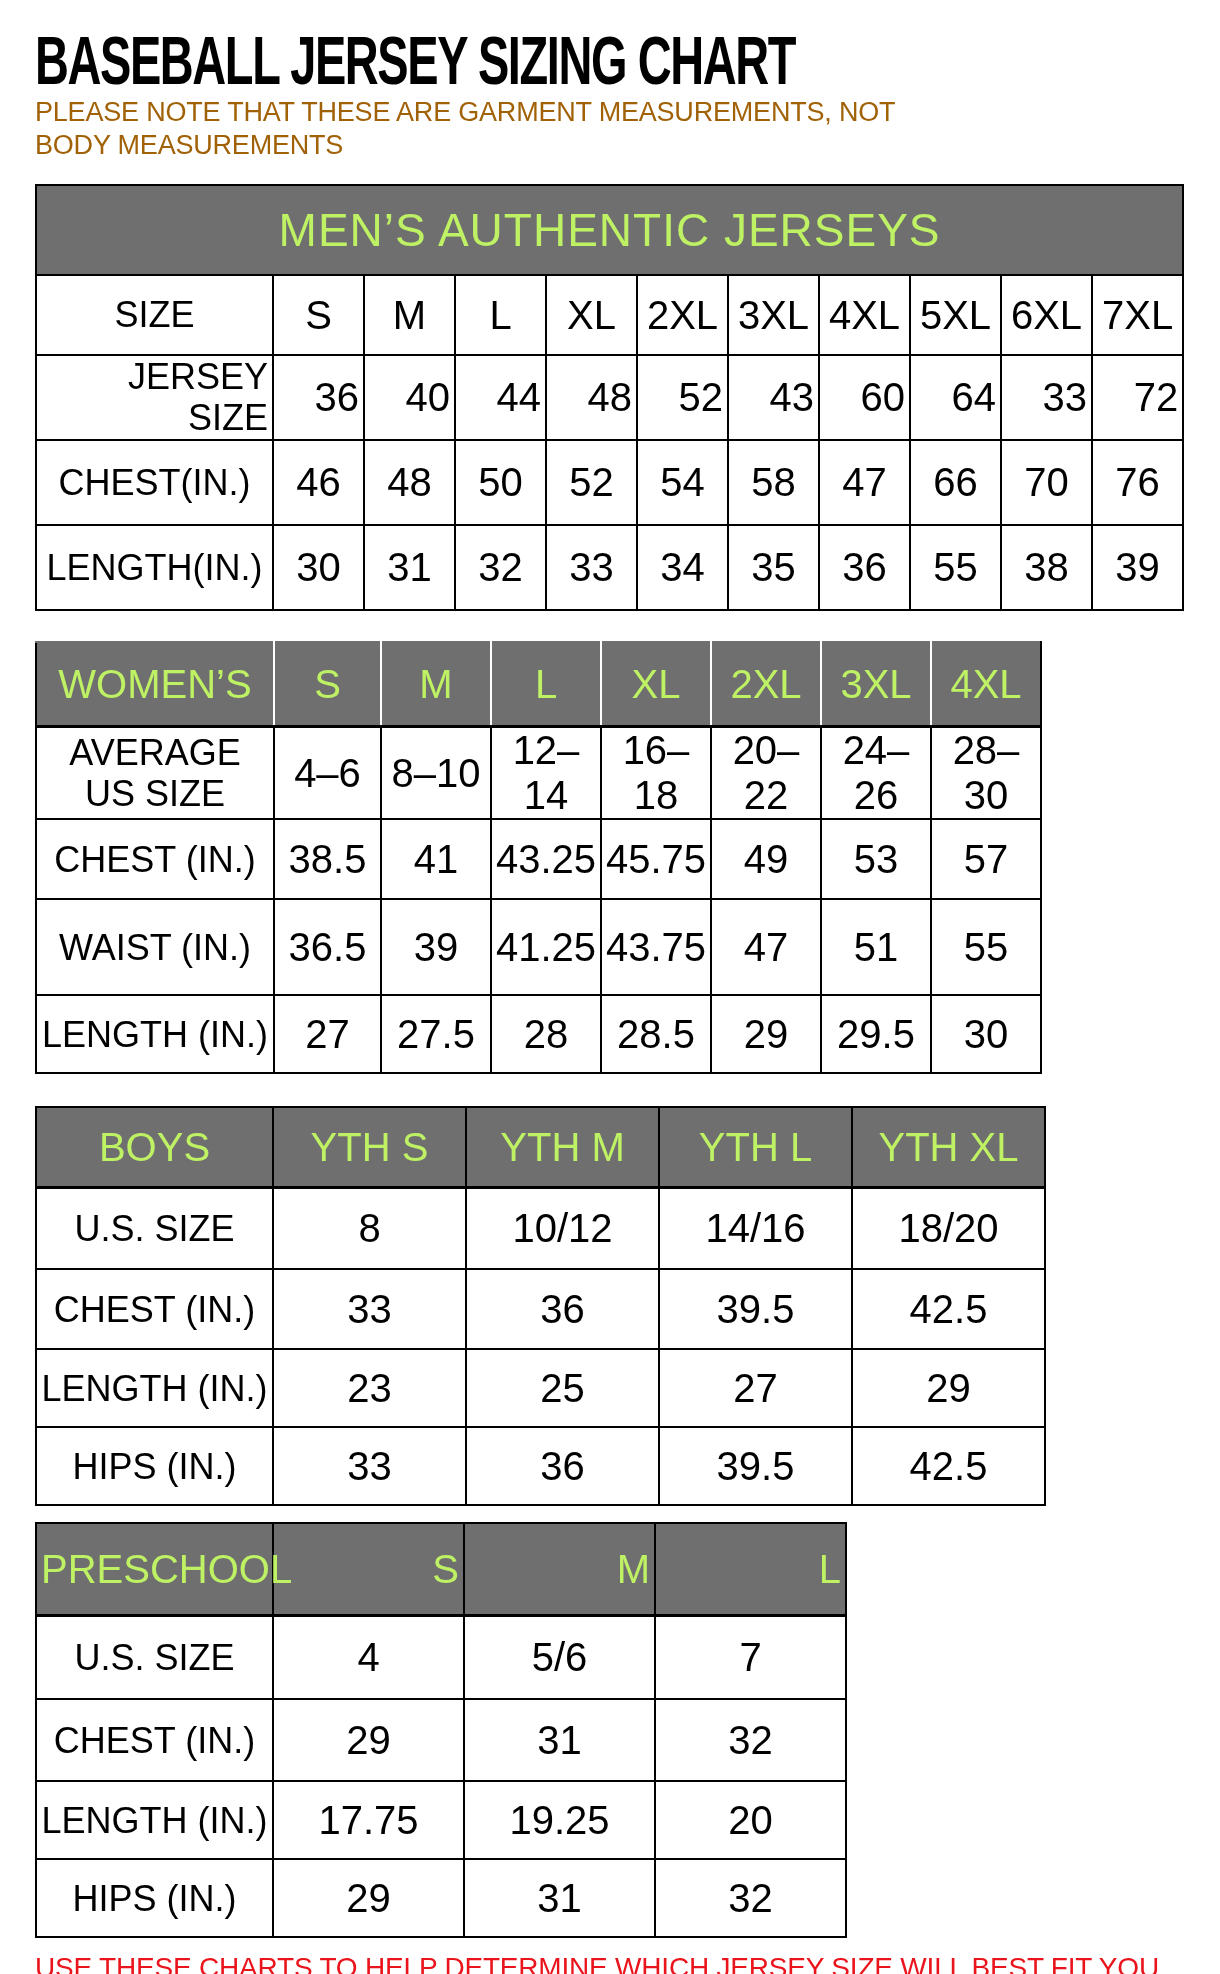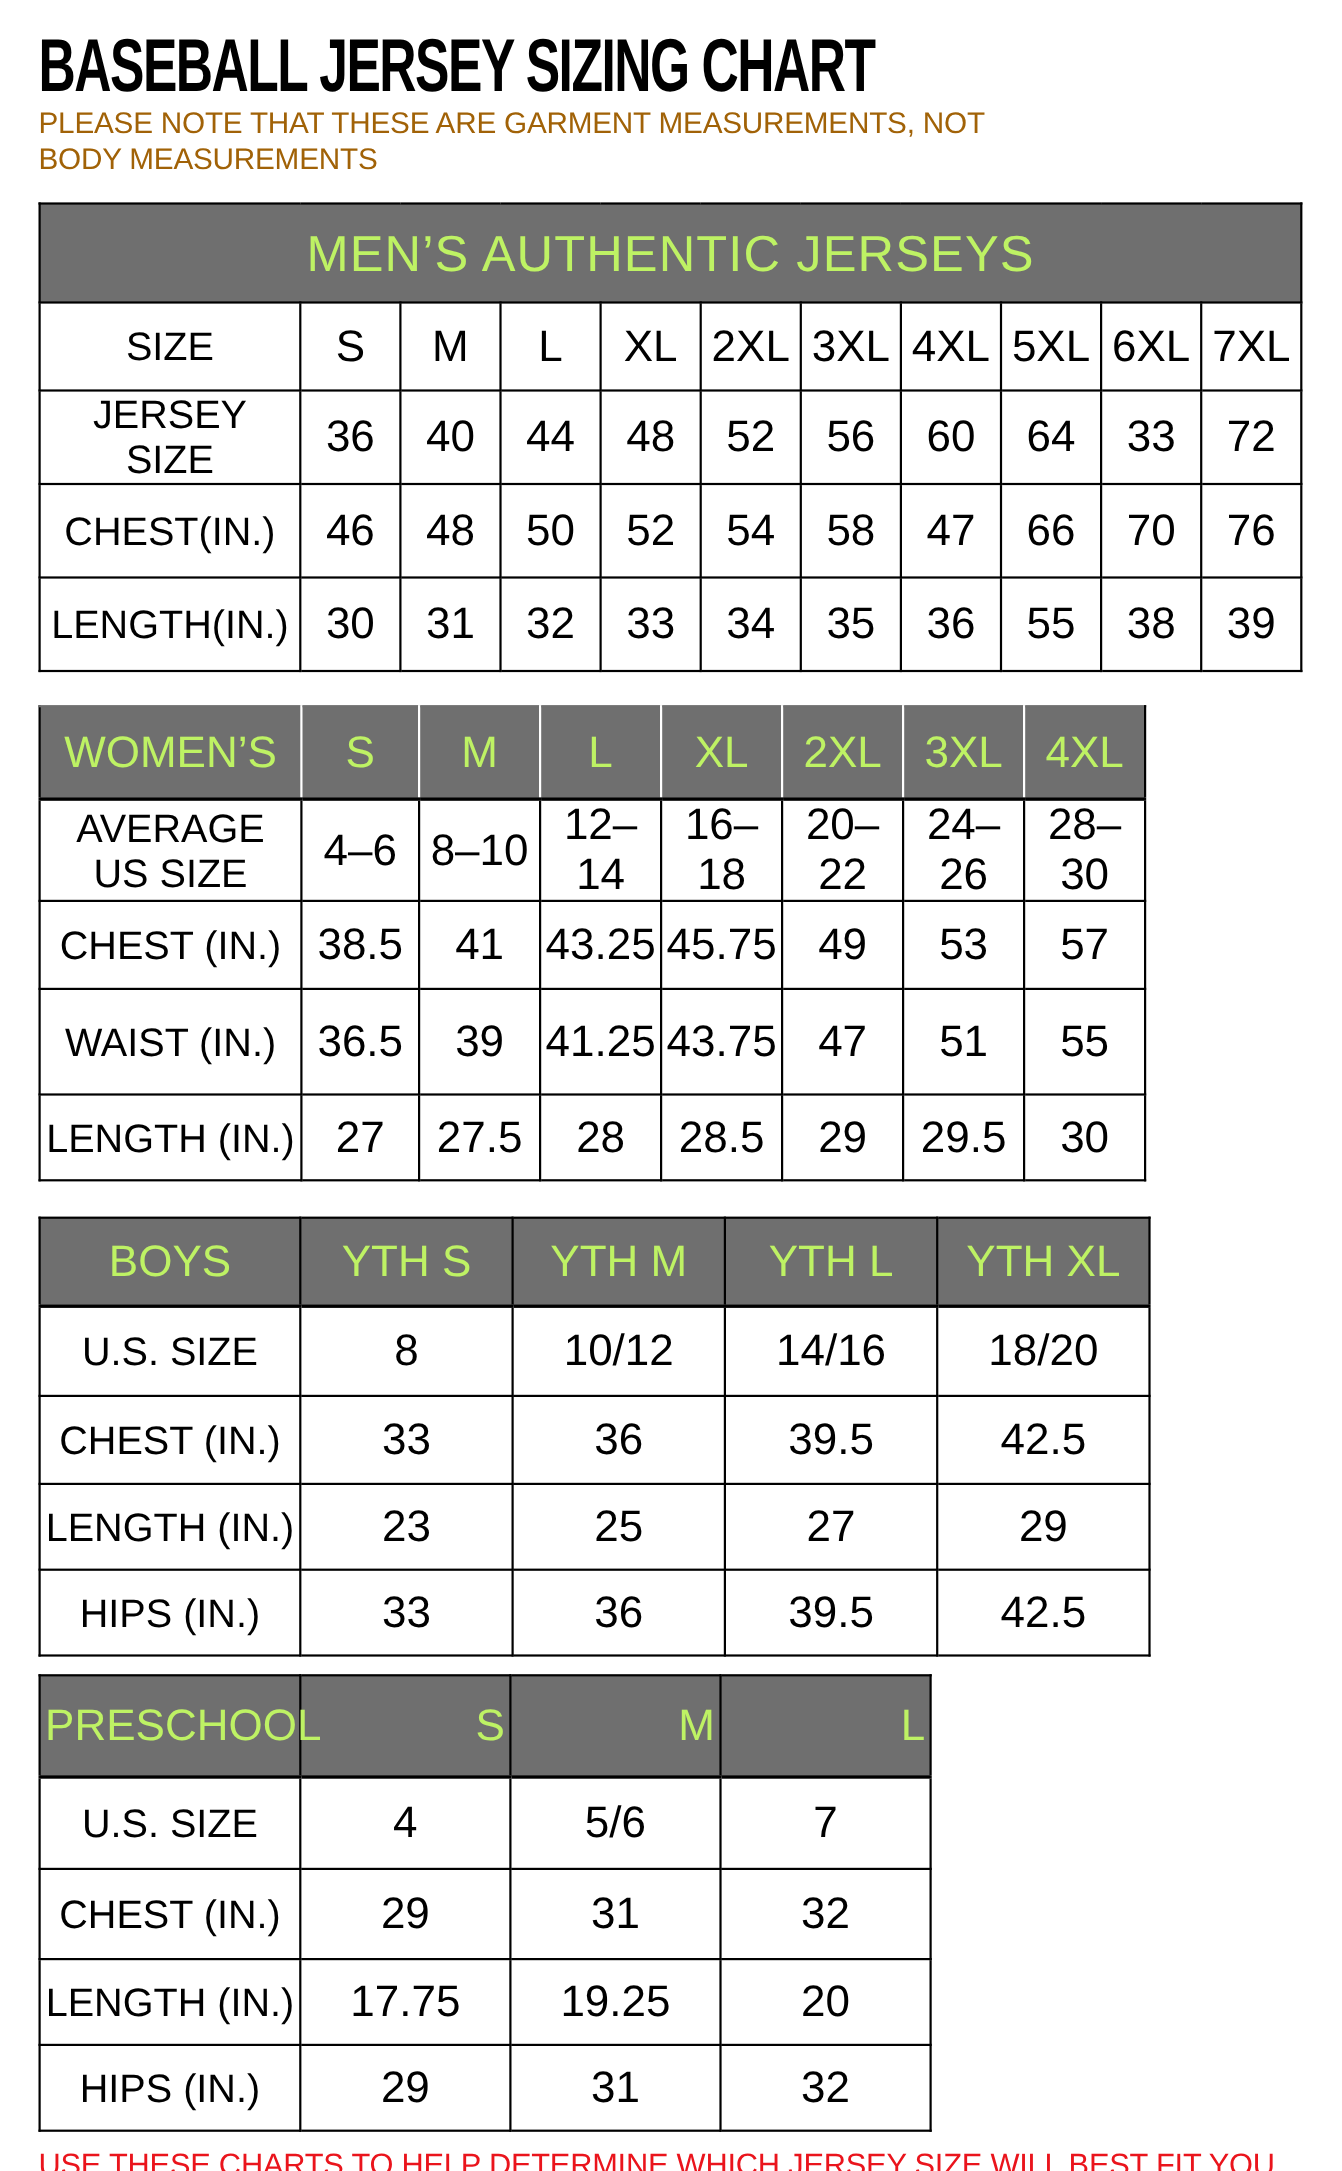--- a/index.html
+++ b/index.html
@@ -28,21 +28,21 @@
   .lbl { font-size:36px; line-height:1.15; }
   .ghead td {
     background:#6f6f6f; color:#bef264;
     border-bottom:3px solid #000; font-size:40px;
   }
   
   .mens { width:1147px; margin-top:22px; }
   .mens .ghead td { font-size:46px; border-bottom:2px solid #000; letter-spacing:1px; }
   .mens tr:nth-child(1) { height:90px; }
   .mens tr:nth-child(2) { height:80px; }
-  .mens tr:nth-child(3) { height:80px; }
+  .mens tr:nth-child(3) { height:80px;text-align:right; }
   .mens tr:nth-child(4) { height:85px; }
   .mens tr:nth-child(5) { height:85px; }
   
   .womens { width:1005px; margin-top:30px;padding-left:44px; }
   .womens .ghead td { border-left:2px solid #fff; border-right:2px solid #fff; border-top:2px solid #6f6f6f; }
   .womens .ghead td:first-child { border-left:2px solid #000; }
   .womens .ghead td:last-child { border-right:2px solid #000; }
   .womens tr:nth-child(1) { height:85px; }
   .womens tr:nth-child(2) { height:85px; }
   .womens tr:nth-child(3) { height:80px; }
@@ -106,21 +106,21 @@
     <td>6XL</td>
     <td>7XL</td>
   </tr>
   <tr>
     <td class="lbl">JERSEY SIZE</td>
     <td>36</td>
     <td>40</td>
     <td>44</td>
     <td>48</td>
     <td>52</td>
-    <td>56</td>
+    <td>43</td>
     <td>60</td>
     <td>64</td>
     <td>33</td>
     <td>72</td>
   </tr>
   <tr>
     <td class="lbl">CHEST(IN.)</td>
     <td>46</td>
     <td>48</td>
     <td>50</td>

